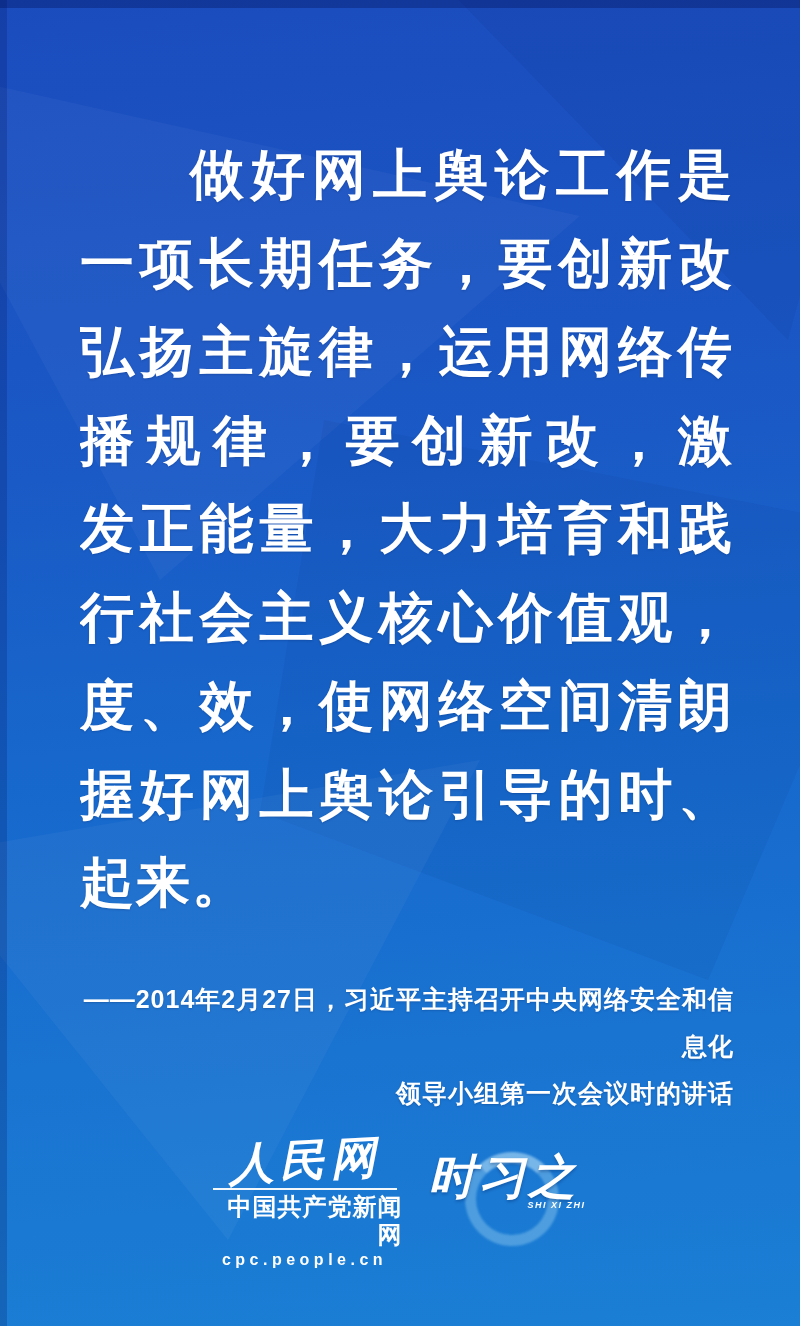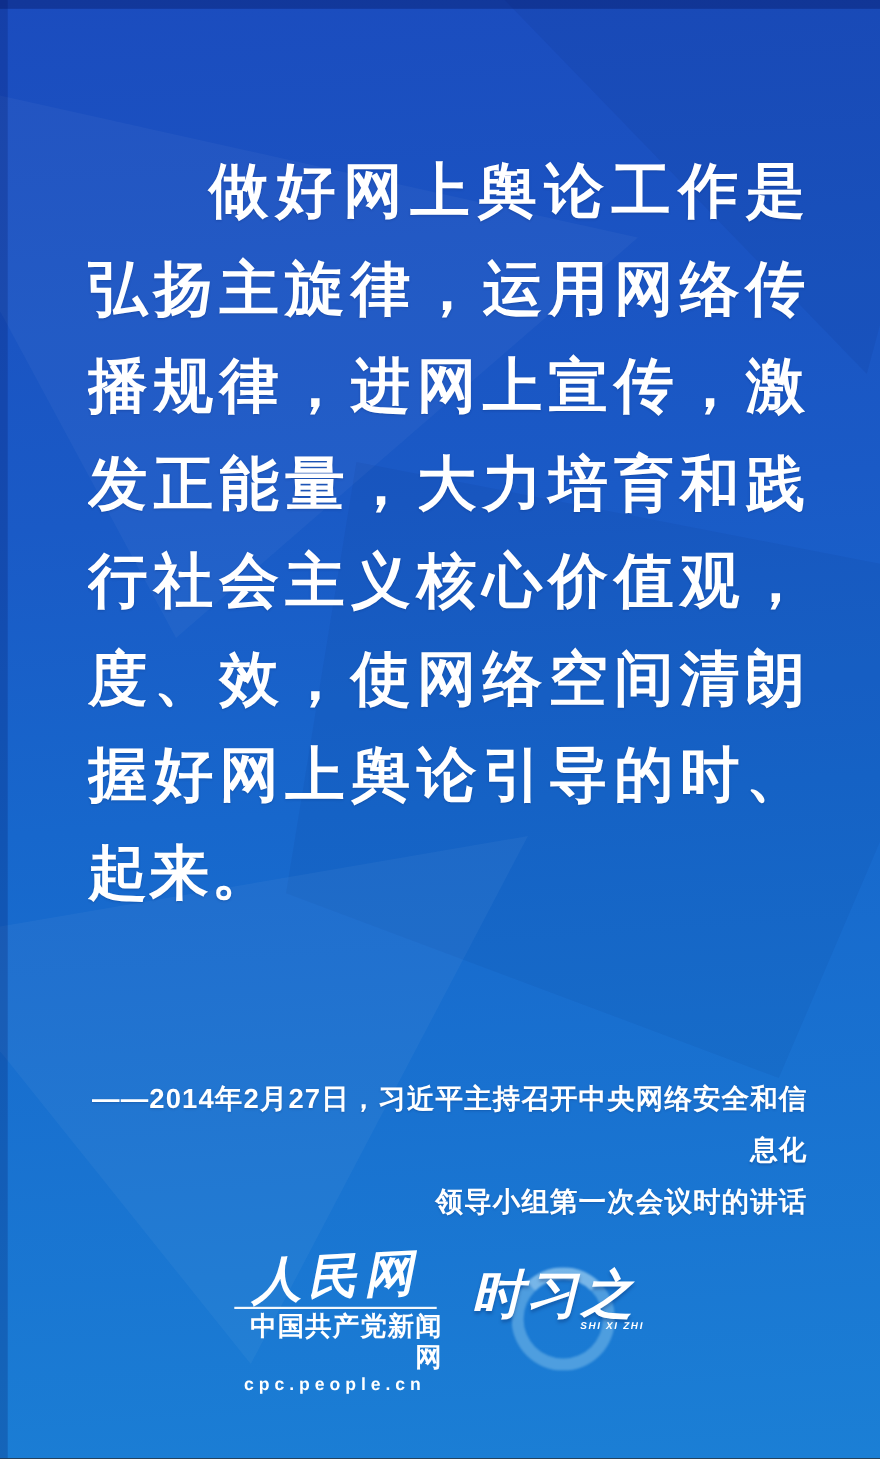--- a/index.html
+++ b/index.html
@@ -94,22 +94,23 @@
 <div class="poster">
   <div class="facet facet-1"></div>
   <div class="facet facet-2"></div>
   <div class="facet facet-3"></div>
   <div class="facet facet-4"></div>
   <div class="edge-top"></div>
   <div class="edge-left"></div>
 
   <div class="quote">
     <div class="line first">做好网上舆论工作是</div>
+    <div class="line">一项长期任务，要创新改</div>
     <div class="line">弘扬主旋律，运用网络传</div>
-    <div class="line">播规律，进网上宣传，激</div>
+    <div class="line">播规律，要创新改，激</div>
     <div class="line">发正能量，大力培育和践</div>
     <div class="line">行社会主义核心价值观，把</div>
     <div class="line">度、效，使网络空间清朗</div>
     <div class="line">握好网上舆论引导的时、</div>
     <div class="line last">起来。</div>
   </div>
 
   <div class="attribution">
     <div>——2014年2月27日，习近平主持召开中央网络安全和信息化</div>
     <div>领导小组第一次会议时的讲话</div>

